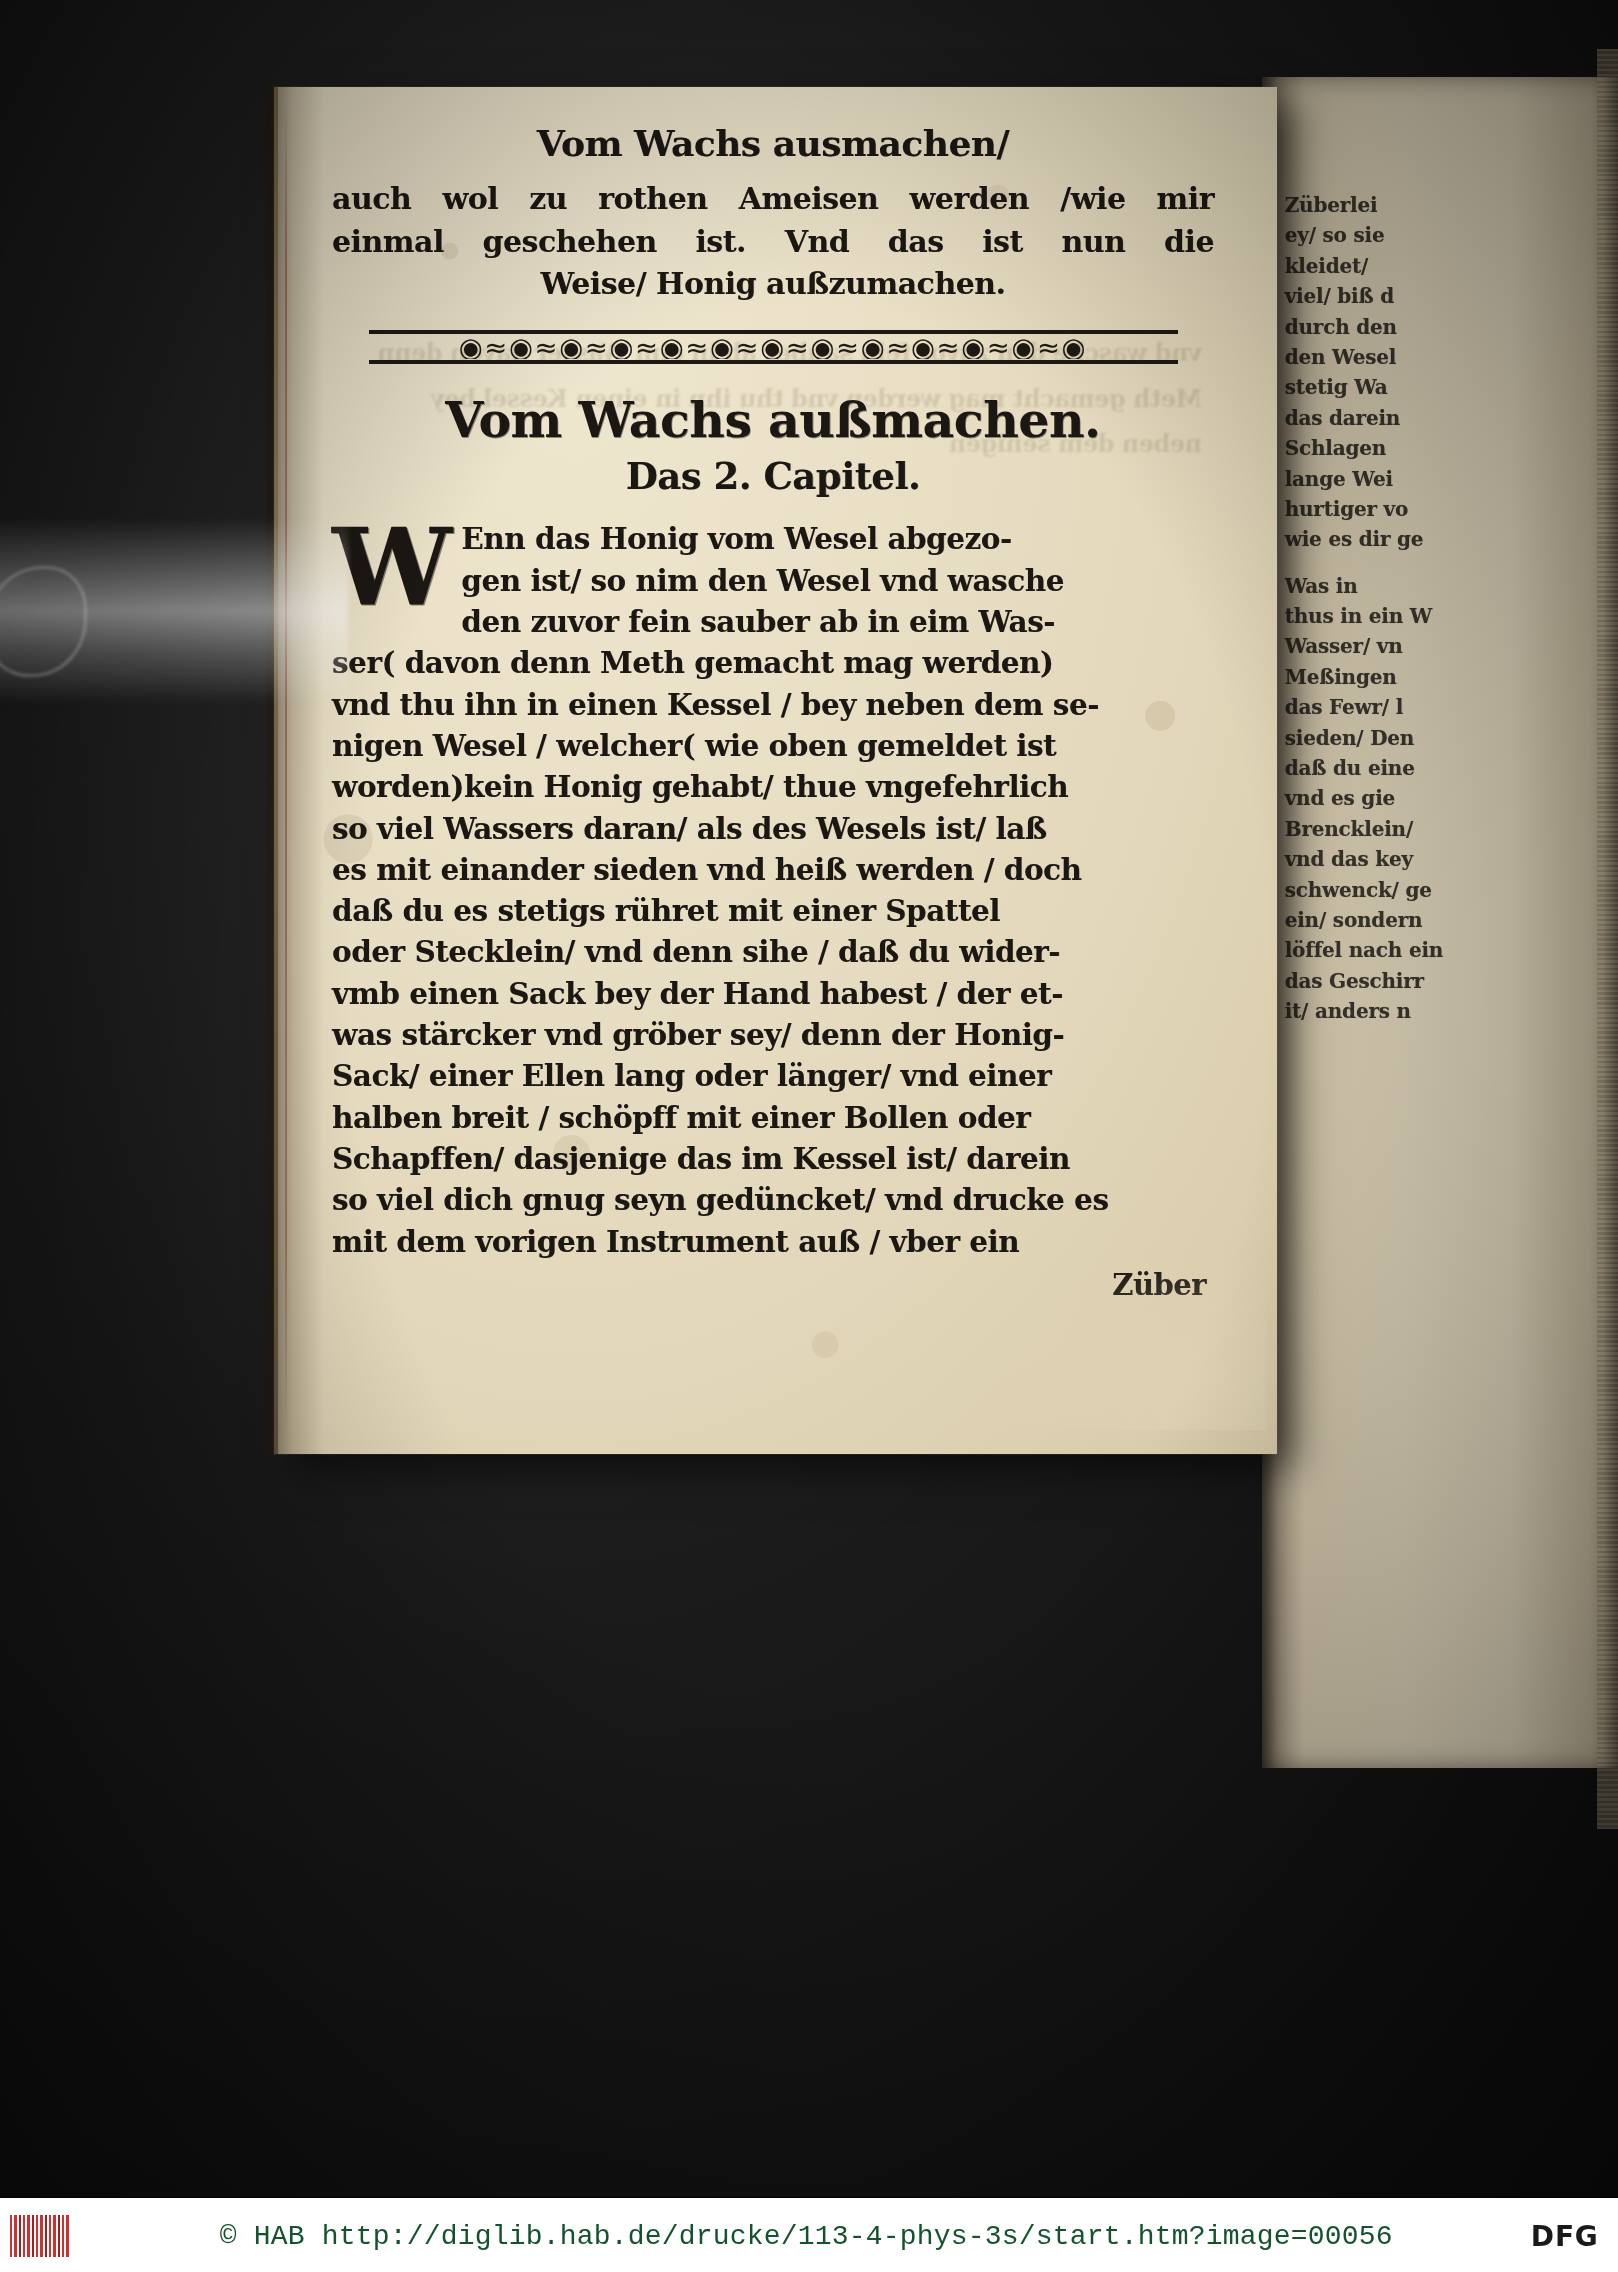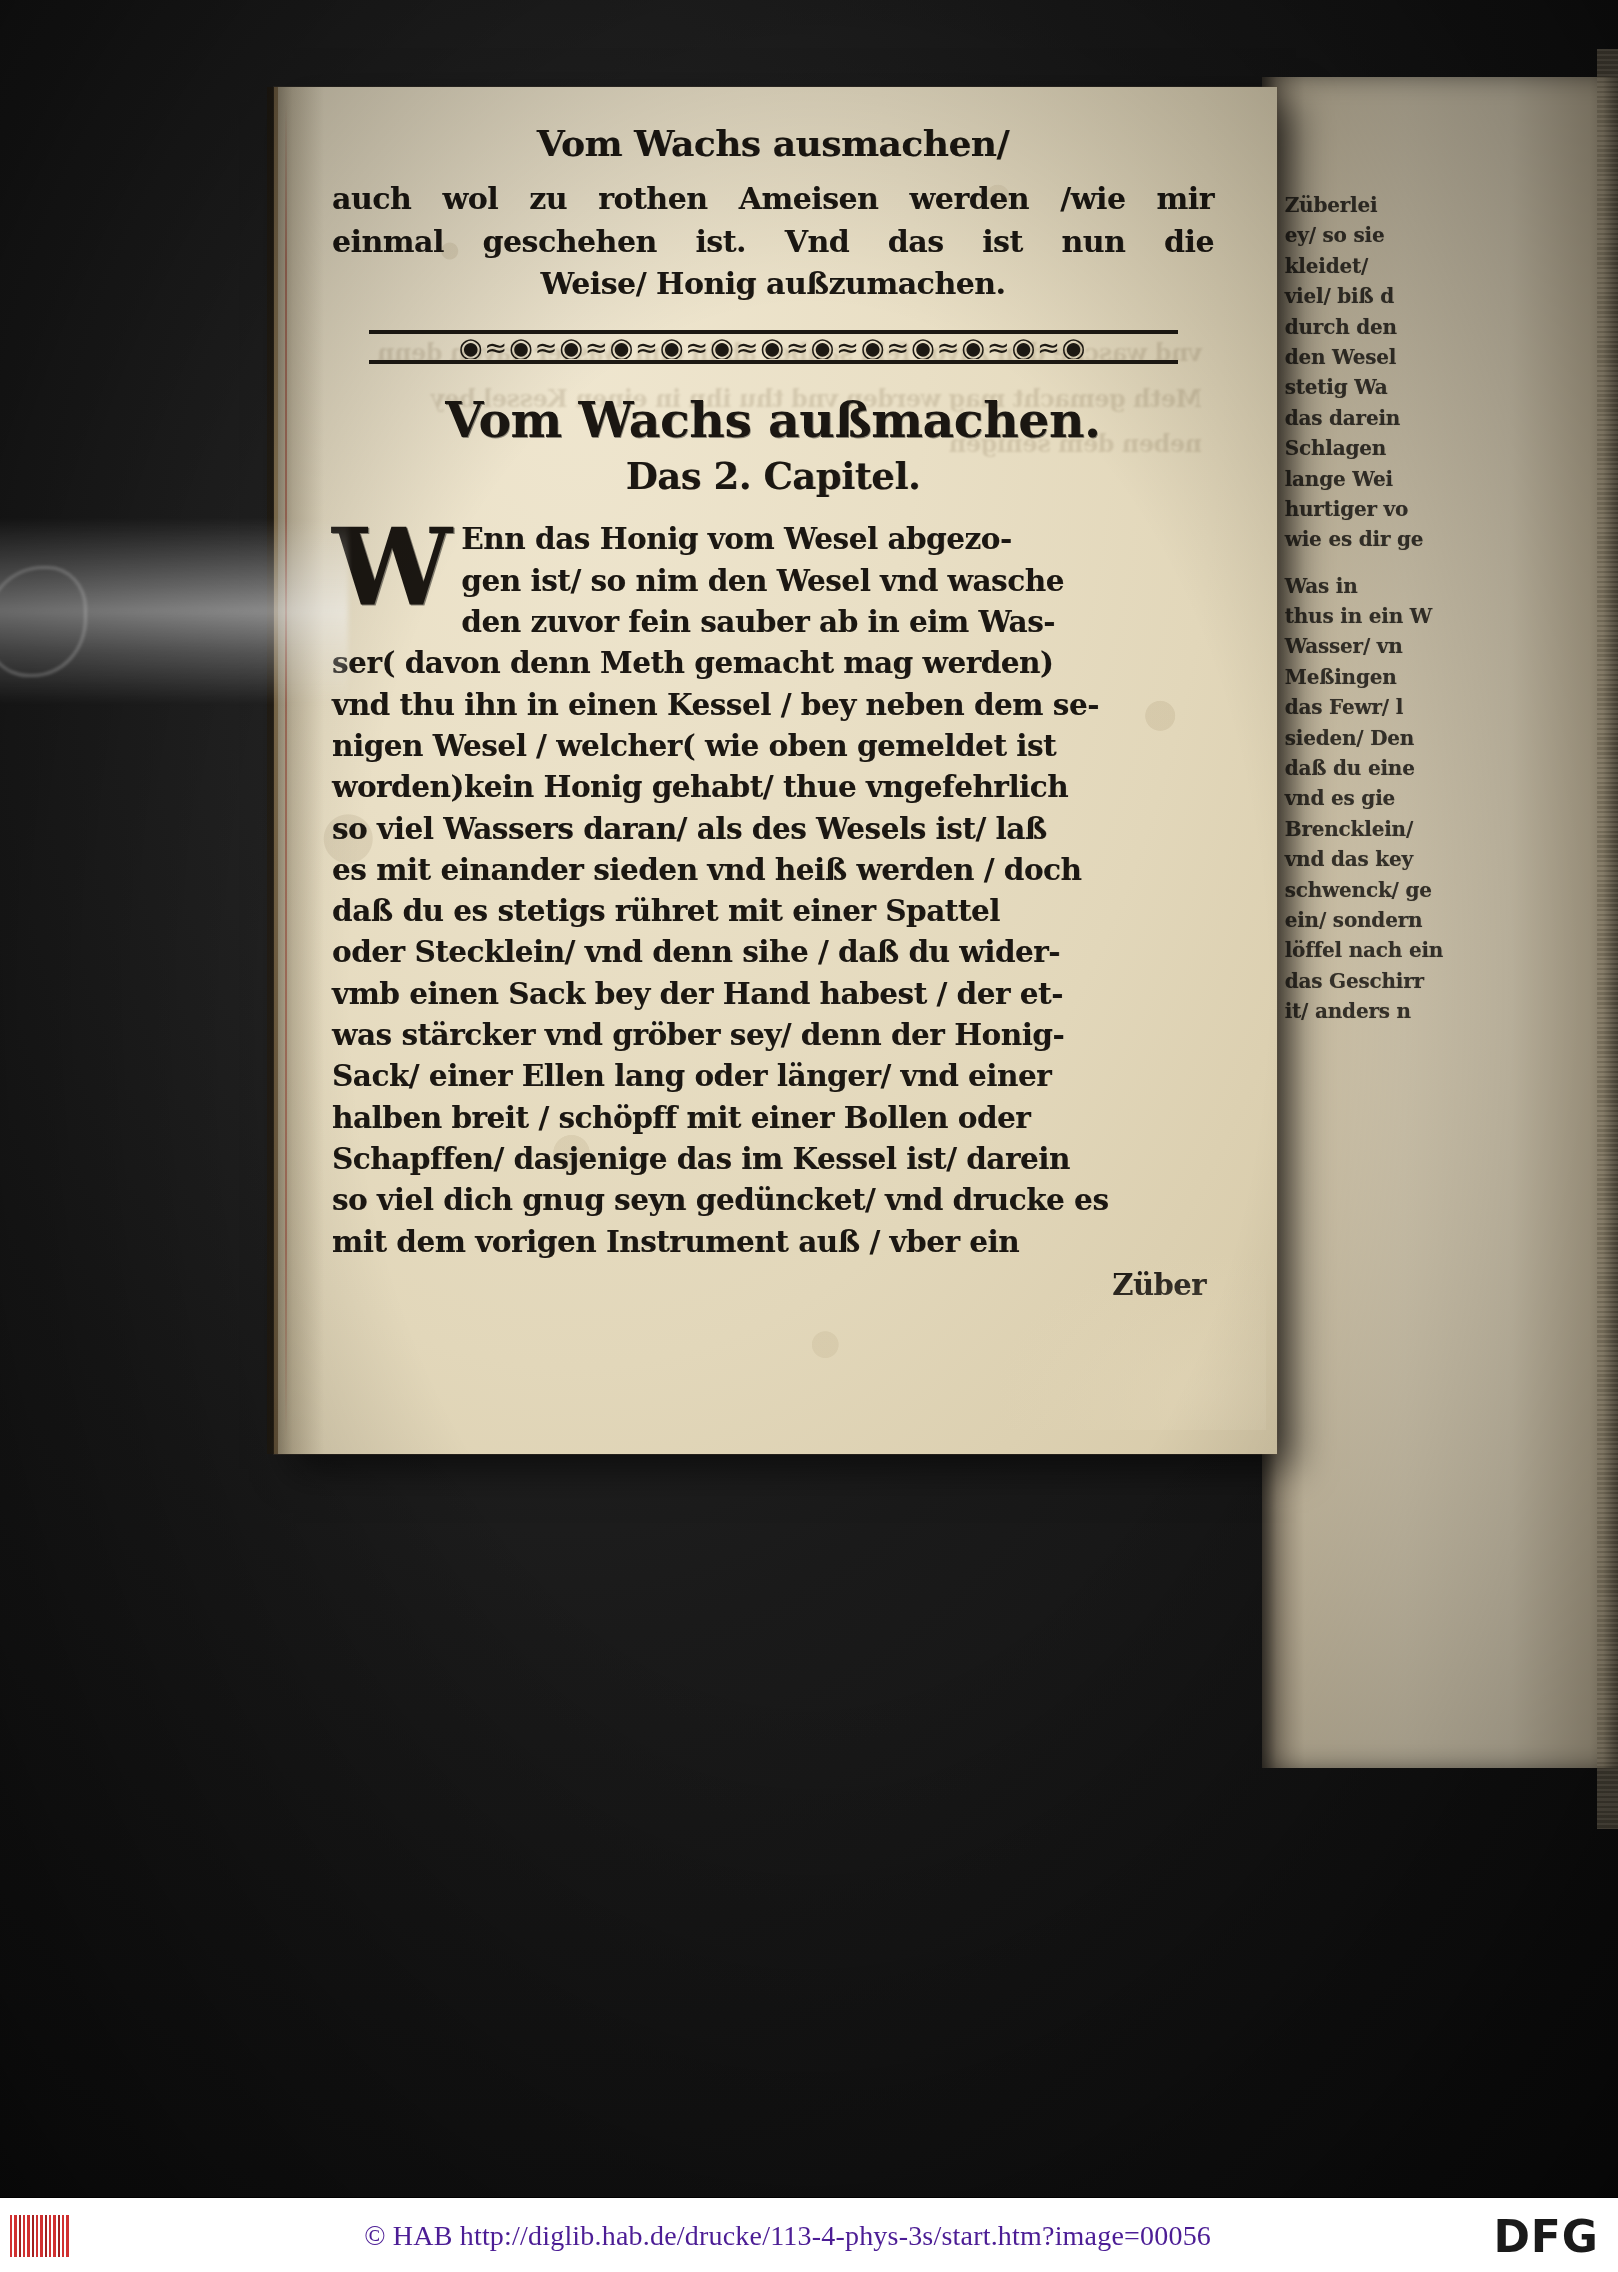--- a/index.html
+++ b/index.html
@@ -339,31 +339,31 @@
       #d03030 0px, #d03030 2.4px,
       #ffffff 2.4px, #ffffff 4px,
       #d03030 4px, #d03030 7.3px,
       #ffffff 7.3px, #ffffff 9px,
       #a02020 9px, #a02020 11.3px,
       #ffffff 11.3px, #ffffff 13px);
   }
   #footer .credit {
     flex: 1;
     text-align: center;
-    font-family: Liberation Serif, serif;
+    font-family: Liberation Mono, monospace;
     font-size: 28px;
-    color: #4c1d95;
+    color: #14532d;
     letter-spacing: 0.2px;
     padding-left: 12px;
   }
   #footer .dfg {
     margin-right: 19.4px;
     font-family: "DejaVu Sans", sans-serif;
     font-weight: bold;
-    font-size: 44px;
+    font-size: 28px;
     letter-spacing: 0.8px;
     color: #1a1a1a;
   }
 </style>
 </head>
 <body>
 
 <div id="scan">
 
   <div id="right-page">

